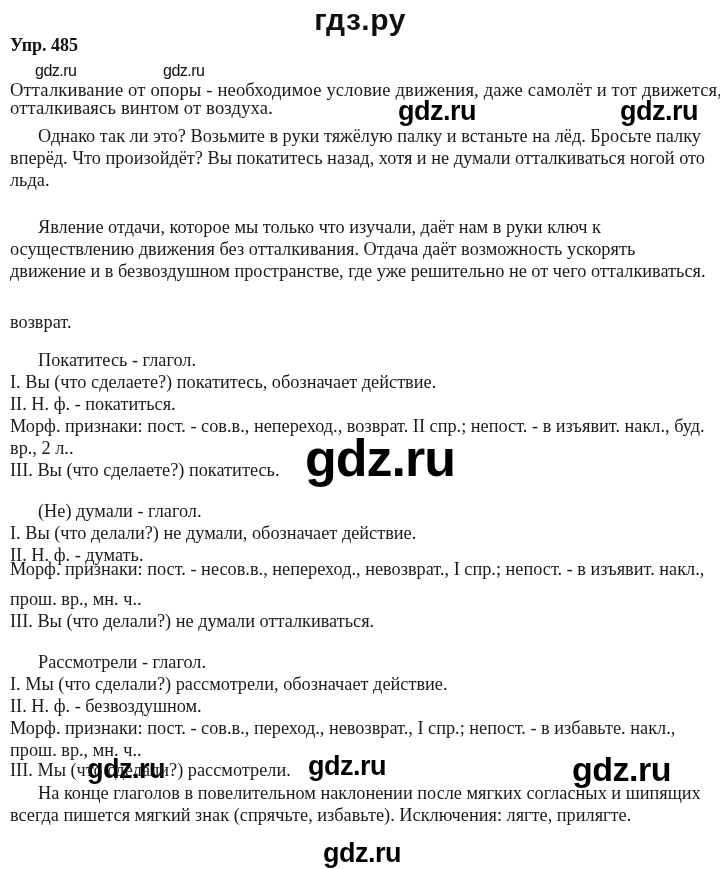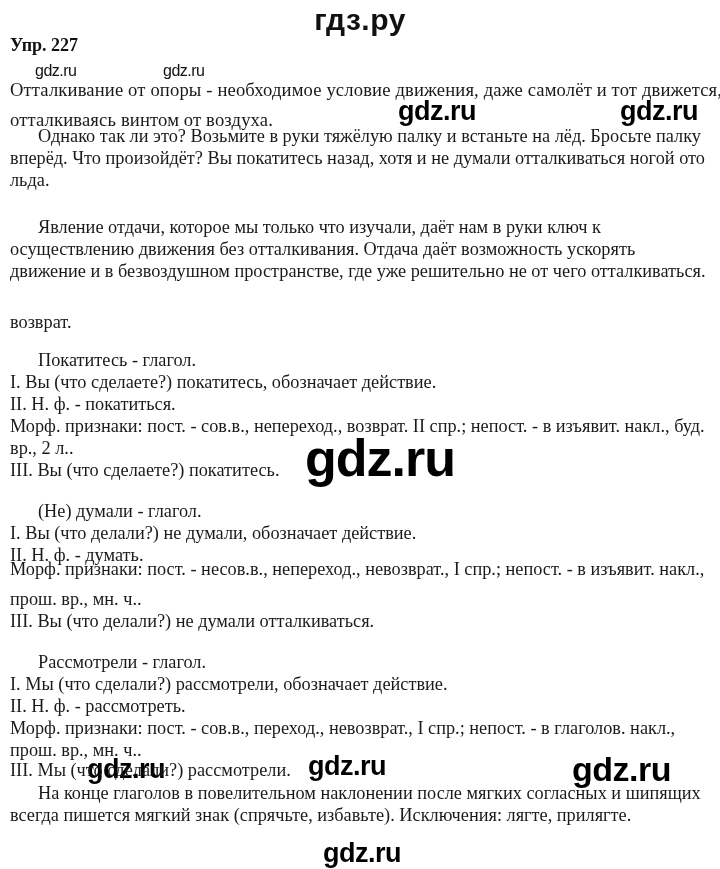--- a/index.html
+++ b/index.html
@@ -27,34 +27,34 @@
   .wm.thin { font-weight: normal; font-size: 16px; color: #111; letter-spacing: -0.5px; }
   .wm.m { font-size: 27px; }
   .wm.l { font-size: 34px; }
   .wm.xl { font-size: 52px; letter-spacing: -1px; }
 </style>
 </head>
 <body>
 
 <div class="page">
   <div class="site-title">гдз.ру</div>
-  <div class="ex-title">Упр. 227</div>
+  <div class="ex-title">Упр. 485</div>
 
   <div class="wm thin" style="left:35px;top:63px;">gdz.ru</div>
   <div class="wm thin" style="left:163px;top:63px;">gdz.ru</div>
   <div class="wm m" style="left:398px;top:98px;">gdz.ru</div>
   <div class="wm m" style="left:620px;top:98px;">gdz.ru</div>
   <div class="wm xl" style="left:305px;top:432px;">gdz.ru</div>
   <div class="wm m" style="left:87px;top:756px;">gdz.ru</div>
   <div class="wm m" style="left:308px;top:753px;">gdz.ru</div>
   <div class="wm l" style="left:572px;top:752px;">gdz.ru</div>
   <div class="wm m" style="left:323px;top:840px;">gdz.ru</div>
 
   <div class="line wide" style="top:79px;">Отталкивание от опоры - необходимое условие движения, даже самолёт и тот движется,</div>
-  <div class="line wide" style="top:109px;">отталкиваясь винтом от воздуха.</div>
+  <div class="line wide" style="top:97px;">отталкиваясь винтом от воздуха.</div>
 
   <div class="line indent" style="top:125px;">Однако так ли это? Возьмите в руки тяжёлую палку и встаньте на лёд. Бросьте палку</div>
   <div class="line" style="top:147px;">вперёд. Что произойдёт? Вы покатитесь назад, хотя и не думали отталкиваться ногой ото</div>
   <div class="line" style="top:169px;">льда.</div>
 
   <div class="line indent" style="top:216px;">Явление отдачи, которое мы только что изучали, даёт нам в руки ключ к</div>
   <div class="line" style="top:238px;">осуществлению движения без отталкивания. Отдача даёт возможность ускорять</div>
   <div class="line" style="top:260px;">движение и в безвоздушном пространстве, где уже решительно не от чего отталкиваться.</div>
 
   <div class="line" style="top:311px;">возврат.</div>
@@ -68,20 +68,20 @@
 
   <div class="line indent" style="top:500px;">(Не) думали - глагол.</div>
   <div class="line" style="top:522px;">I. Вы (что делали?) не думали, обозначает действие.</div>
   <div class="line" style="top:544px;">II. Н. ф. - думать.</div>
   <div class="line" style="top:558px;text-align:right;">Морф. признаки: пост. -  несов.в., непереход., невозврат., I спр.; непост. - в изъявит. накл.,</div>
   <div class="line" style="top:588px;">прош. вр., мн. ч..</div>
   <div class="line" style="top:610px;">III. Вы (что делали?) не думали отталкиваться.</div>
 
   <div class="line indent" style="top:651px;">Рассмотрели - глагол.</div>
   <div class="line" style="top:673px;">I. Мы (что сделали?) рассмотрели, обозначает действие.</div>
-  <div class="line" style="top:695px;">II. Н. ф. - рассмотреть.</div>
-  <div class="line" style="top:717px;">Морф. признаки: пост. -  сов.в., переход., невозврат., I спр.; непост. - в глаголов. накл.,</div>
+  <div class="line" style="top:695px;">II. Н. ф. - безвоздушном.</div>
+  <div class="line" style="top:717px;">Морф. признаки: пост. -  сов.в., переход., невозврат., I спр.; непост. - в избавьте. накл.,</div>
   <div class="line" style="top:739px;">прош. вр., мн. ч..</div>
   <div class="line" style="top:759px;">III. Мы (что сделали?) рассмотрели.</div>
 
   <div class="line indent" style="top:782px;">На конце глаголов в повелительном наклонении после мягких согласных и шипящих</div>
   <div class="line" style="top:804px;">всегда пишется мягкий знак (спрячьте, избавьте). Исключения: лягте, прилягте.</div>
 </div>
 
 </body></html>

